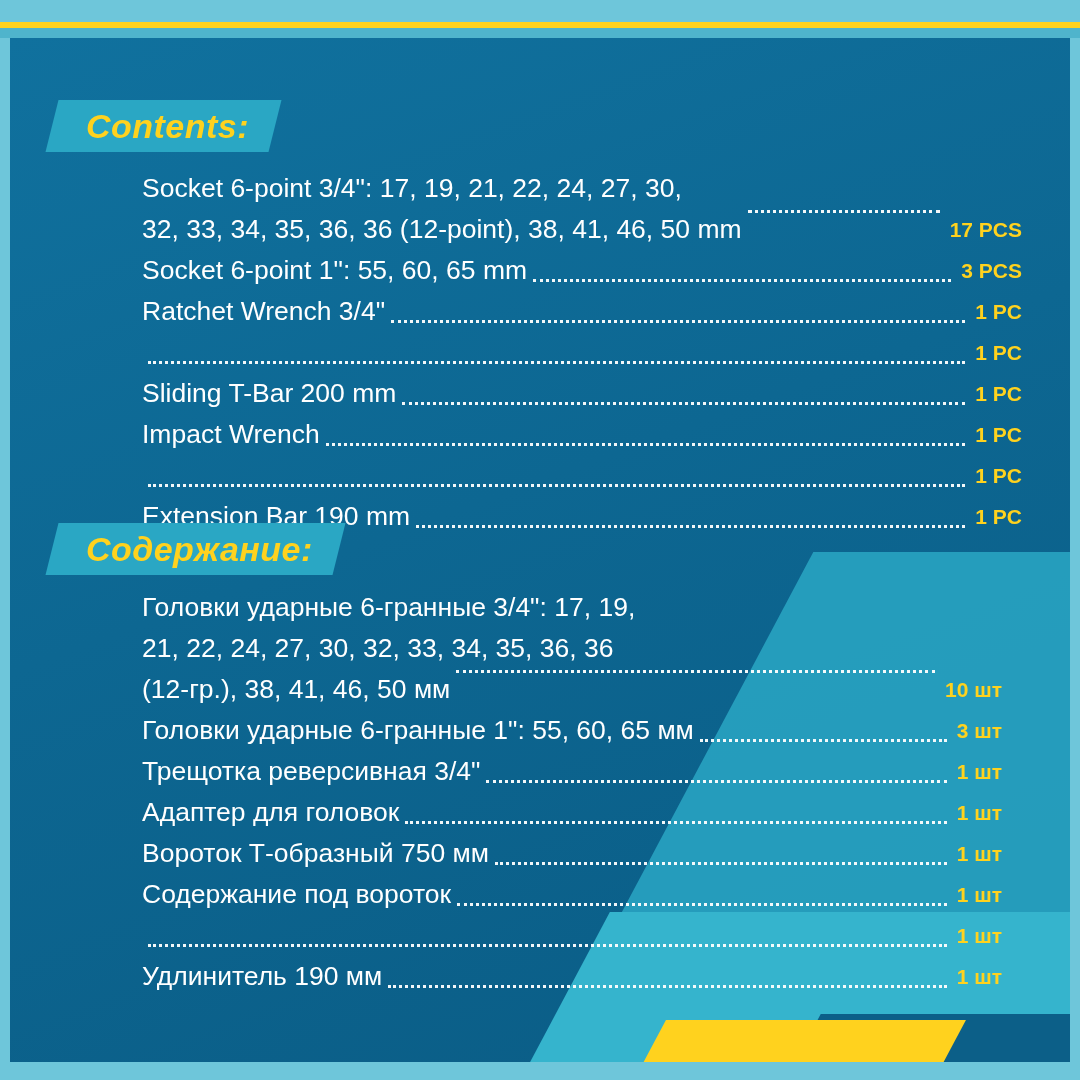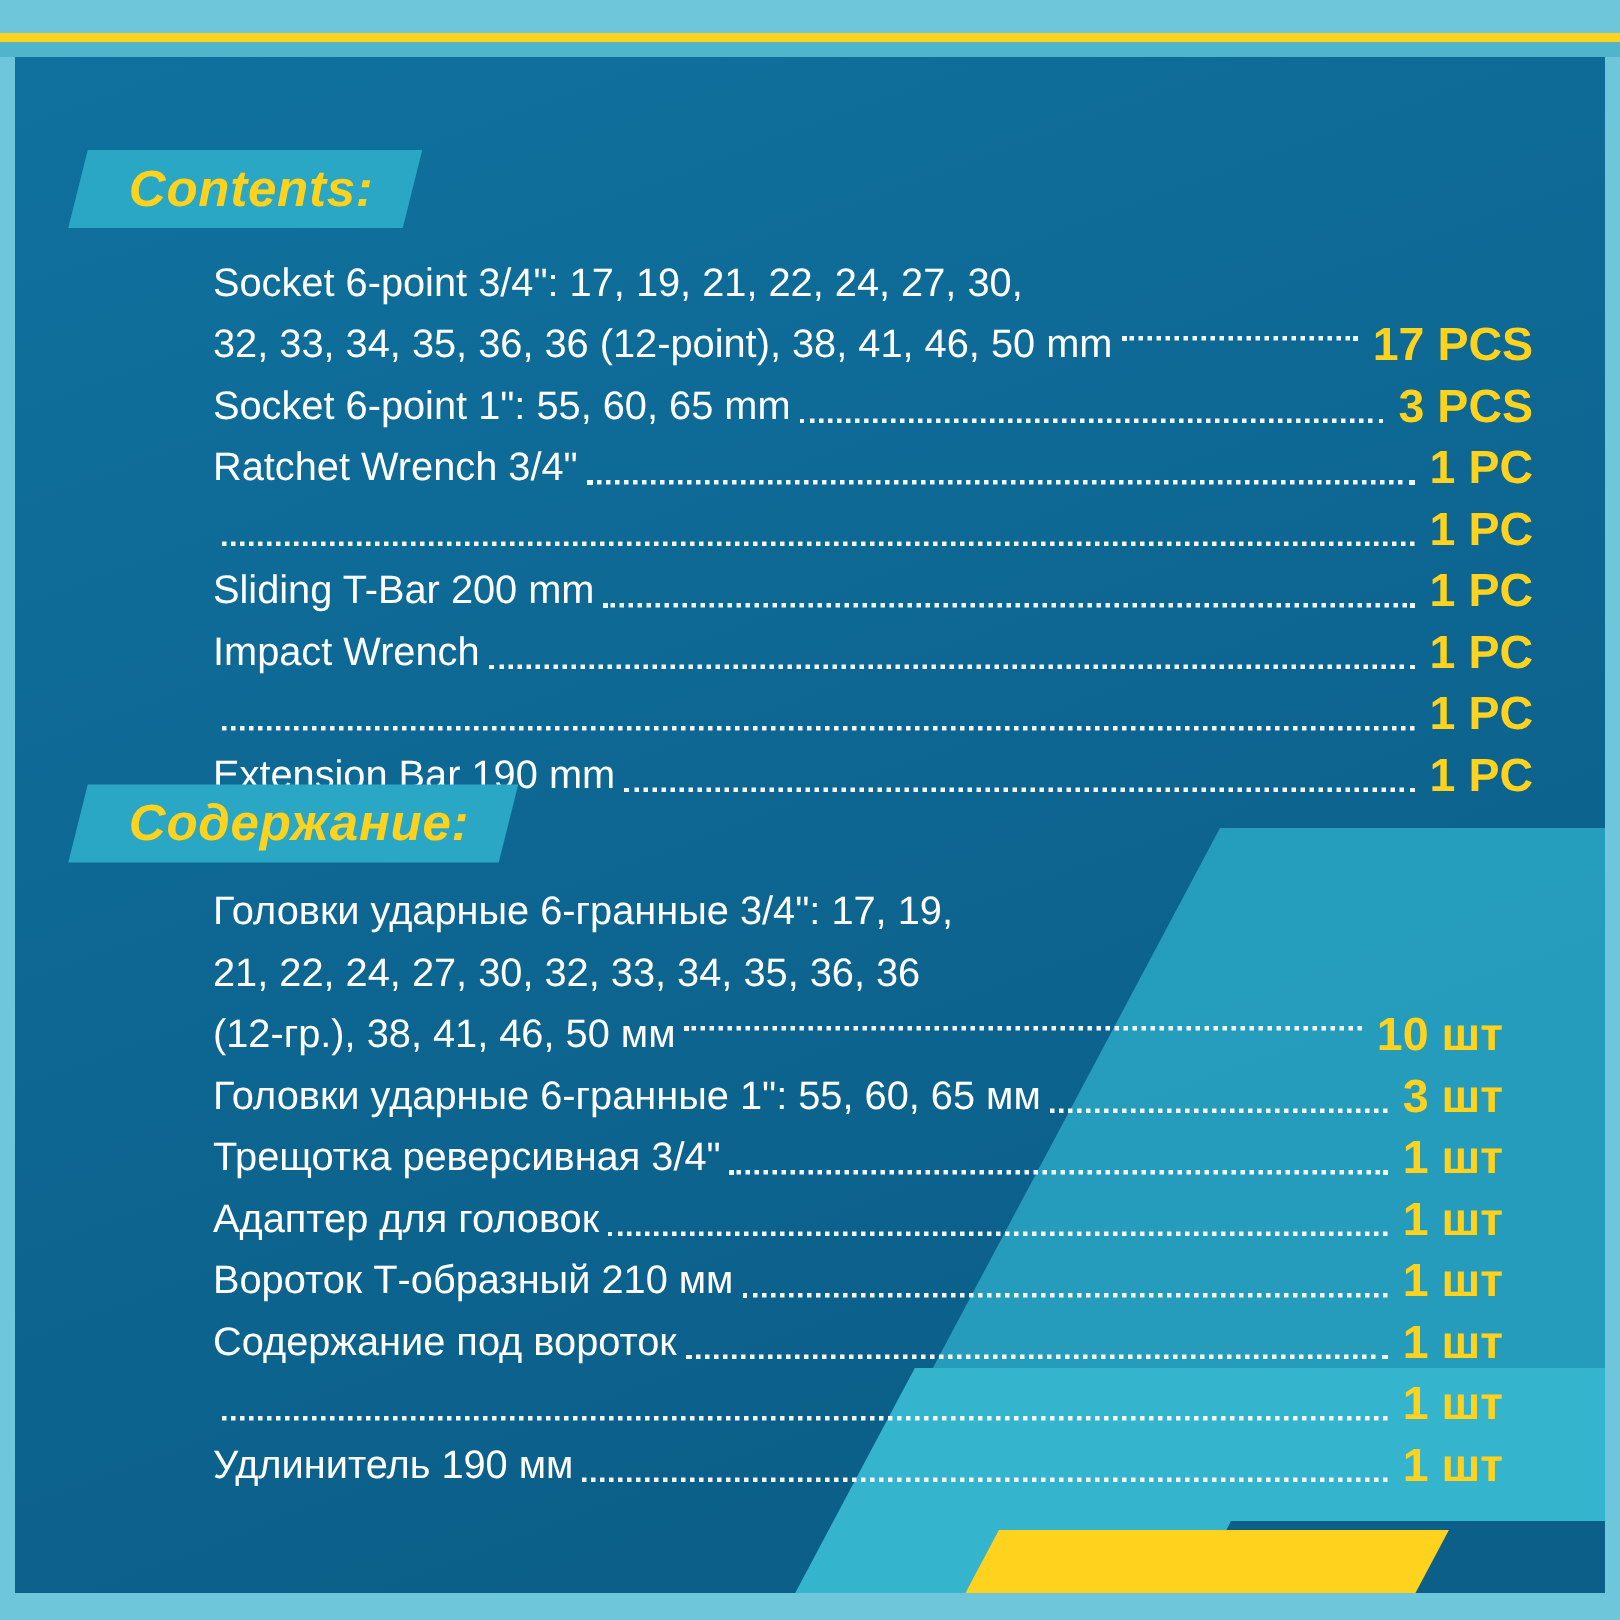--- a/index.html
+++ b/index.html
@@ -139,35 +139,35 @@
     flex: 1 1 auto;
     min-width: 6px;
     border-bottom: 3px dotted #ffffff;
     margin: 0 6px 9px 6px;
     height: 1px;
     opacity: .95;
   }
   .row .qty {
     color: #ffd21e;
     font-weight: bold;
-    font-size: 31px;
+    font-size: 21px;
     white-space: nowrap;
     padding-left: 4px;
   }
   
   .row.multiline {
     display: block;
   }
   .row.multiline .pre {
     display: block;
     white-space: pre-wrap;
   }
   .row.multiline .tail {
     display: flex;
-    align-items: center;
+    align-items: flex-start;
     width: 100%;
   }
 </style>
 </head>
 <body>
 
 <div id="page">
 
   <div class="panel">
     <div class="swoosh-right"></div>
@@ -268,21 +268,21 @@
       <span class="qty">1 шт</span>
     </div>
 
     <div class="row">
       <span class="name">Адаптер для головок</span>
       <span class="dots"></span>
       <span class="qty">1 шт</span>
     </div>
 
     <div class="row">
-      <span class="name">Вороток Т-образный 210 мм</span>
+      <span class="name">Вороток Т-образный 750 мм</span>
       <span class="dots"></span>
       <span class="qty">1 шт</span>
     </div>
 
     <div class="row">
       <span class="name">Содержание под вороток</span>
       <span class="dots"></span>
       <span class="qty">1 шт</span>
     </div>
 

